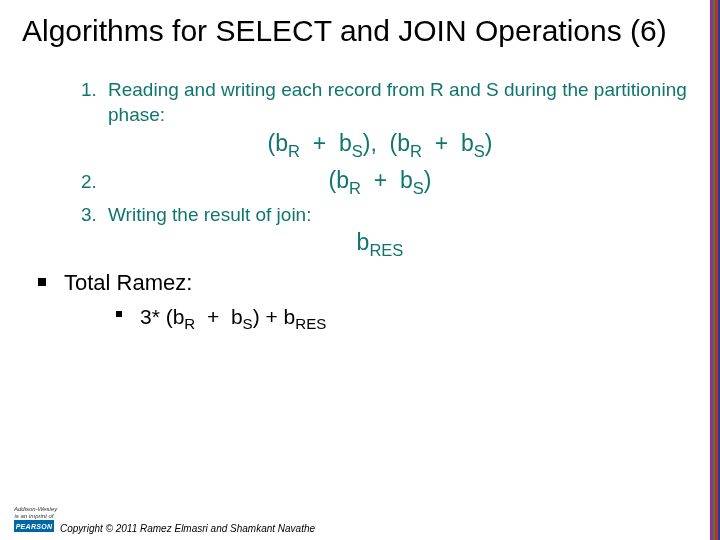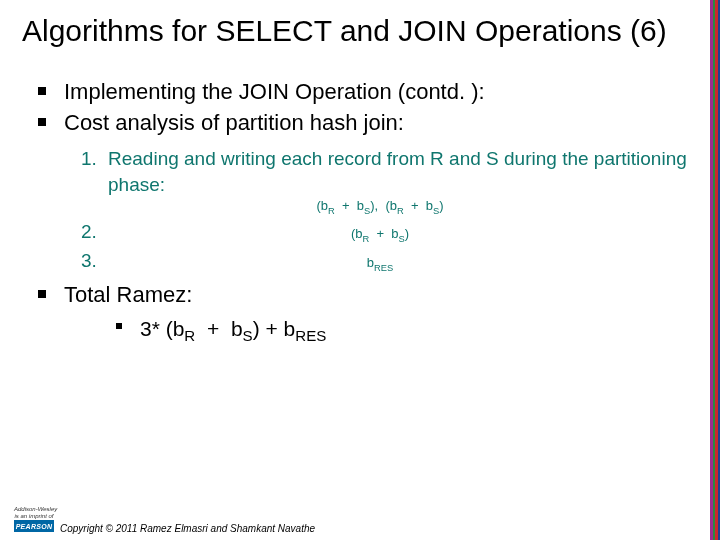--- a/index.html
+++ b/index.html
@@ -62,21 +62,21 @@
   }
   .num-list > li {
     font-size: 19px;
     line-height: 1.35;
     color: #0f766e;
     margin-bottom: 2px;
     padding-left: 6px;
   }
   .formula {
     text-align: center;
-    font-size: 13px;
+    font-size: 23px;
     line-height: 1.35;
     margin: 0 40px 2px 0;
   }
   .sub { font-size: 0.72em; vertical-align: sub; }
 
   .sub-bullet { list-style: none; padding-left: 48px; margin-top: 4px; }
   .sub-bullet > li {
     position: relative;
     padding-left: 28px;
     font-size: 21px;
@@ -126,34 +126,31 @@
     letter-spacing: 0.3px;
   }
 </style>
 </head>
 <body>
 
 <div class="slide">
 
   <h1 class="title">Algorithms for SELECT and JOIN Operations (6)</h1>
 
-  <ul class="bullet-list">
-    <li>Implementing the JOIN Operation (contd. ):</li>
-    <li>Cost analysis of partition hash join:</li>
-  </ul>
 
   <ol class="num-list">
     <li>
       <span>Reading and writing each record from R and S during the partitioning phase:</span>
       <div class="formula">(b<span class="sub">R</span>&nbsp; +&nbsp; b<span class="sub">S</span>),&nbsp; (b<span class="sub">R</span>&nbsp; +&nbsp; b<span class="sub">S</span>)</div>
     </li>
     <li>
       <div class="formula">(b<span class="sub">R</span>&nbsp; +&nbsp; b<span class="sub">S</span>)</div>
     </li>
     <li>
+      <span>Writing the result of join:</span>
       <div class="formula">b<span class="sub">RES</span></div>
     </li>
   </ol>
 
   <ul class="bullet-list">
     <li>
       <span>Total Ramez:</span>
       <ul class="sub-bullet">
         <li>3* (b<span class="sub">R</span>&nbsp; +&nbsp; b<span class="sub">S</span>) + b<span class="sub">RES</span></li>
       </ul>

